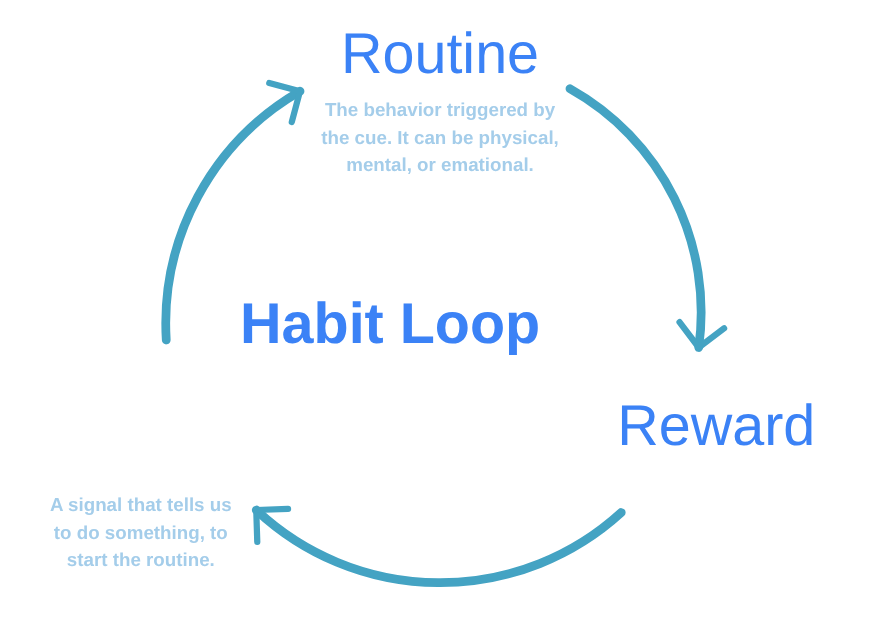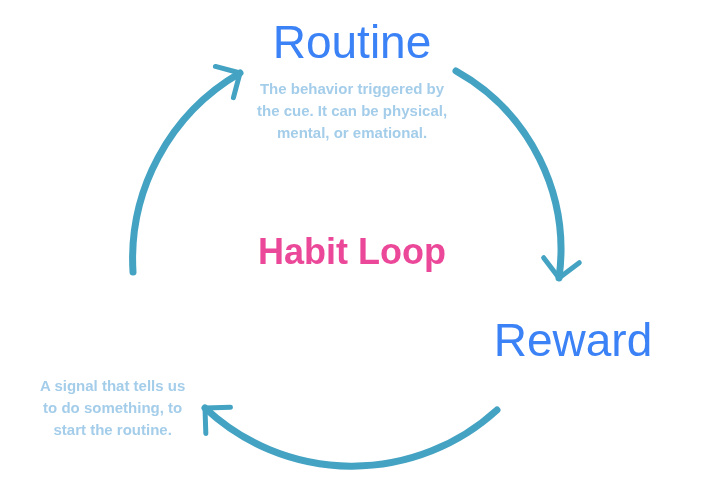--- a/index.html
+++ b/index.html
@@ -29,31 +29,31 @@
     position: absolute;
     color: #a4cdea;
     font-size: 15px;
     font-weight: 700;
     line-height: 22px;
     white-space: pre-line;
     text-align: center;
   }
   .center-title {
     position: absolute;
-    color: #ec4899;
-    font-size: 36px;
+    color: #3b82f6;
+    font-size: 46px;
     font-weight: 700;
     white-space: nowrap;
-    text-align: center;
+    text-align: left;
   }
   
   .title-routine { left: 192px; top: 16px; width: 320px; }
   .desc-routine  { left: 257px; top: 78px; }
   .title-cue     { left: 49px;  top: 314px; width: 200px; }
-  .desc-cue      { left: 40px;  top: 375px; }
+  .desc-cue      { left: 40px;  top: 394px; }
   .title-reward  { left: 413px; top: 314px; width: 320px; }
   .desc-reward   { left: 502px; top: 376px; }
   .habit-loop    { left: 192px; top: 231px; width: 320px; }
 </style>
 </head>
 <body>
 
 <div class="canvas">
 
   <svg class="arrows-svg" viewBox="0 0 711 495" xmlns="http://www.w3.org/2000/svg">

